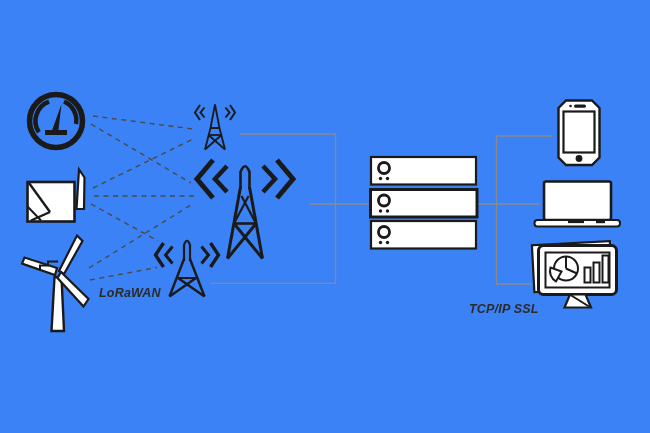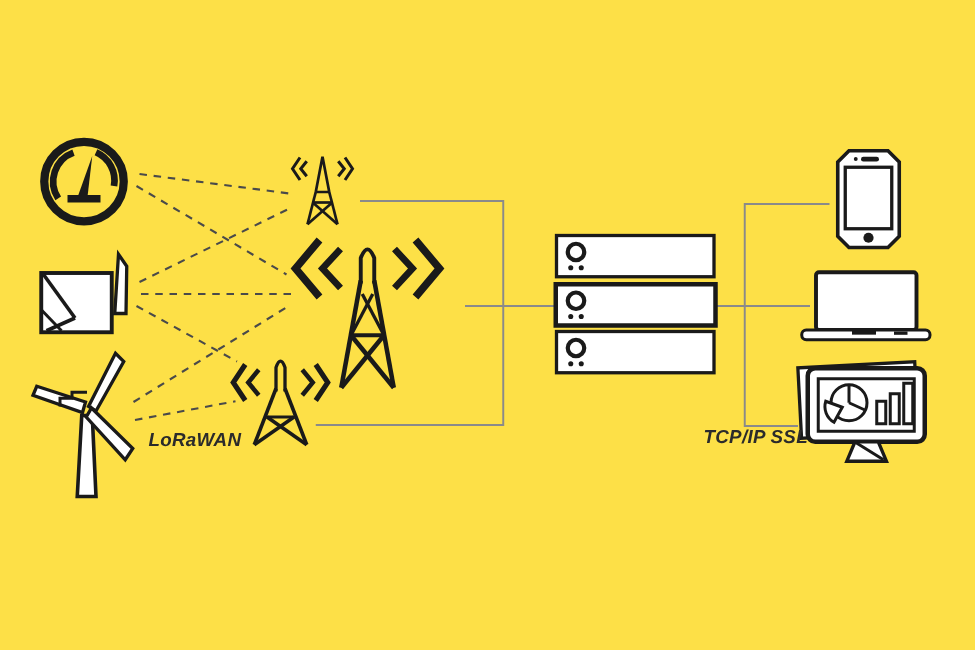--- a/index.html
+++ b/index.html
@@ -1,16 +1,16 @@
 <!DOCTYPE html>
 <html><head>
 <meta charset="utf-8">
 <style>
   html,body { margin:0; padding:0; background:#ffffff; }
-  .stage { position:relative; width:650px; height:433px; background:#fde047; overflow:hidden;
+  .stage { position:relative; width:650px; height:433px; background:#3b82f6; overflow:hidden;
            font-family:"Liberation Sans", sans-serif; }
   .stage svg { position:absolute; left:0; top:0; }
   .lbl { position:absolute; font-style:italic; font-weight:700; font-size:12.5px;
          color:#2b2b2b; letter-spacing:0.2px; white-space:nowrap;
          font-family:"Liberation Sans", sans-serif; }
 </style>
 </head>
 <body>
 
 <div class="stage">
@@ -157,15 +157,15 @@
       <rect x="584.5" y="267.5" width="6" height="15"></rect>
       <rect x="593.5" y="262.5" width="6" height="20"></rect>
       <rect x="602.5" y="255.5" width="6" height="27"></rect>
     </g>
     <path d="M570,294.5 L585.5,294.5 L591,307.5 L564.5,307.5 Z" fill="#ffffff" stroke-width="2.2"></path>
     <line x1="570.5" y1="295" x2="589" y2="306.5" stroke-width="2"></line>
   </g>
 </svg>
 
   <div class="lbl" style="left:99px; top:286px;">LoRaWAN</div>
-  <div class="lbl" style="left:469px; top:284px;">TCP/IP SSL</div>
+  <div class="lbl" style="left:469px; top:302px;">TCP/IP SSL</div>
 
 </div>
 
 </body></html>

